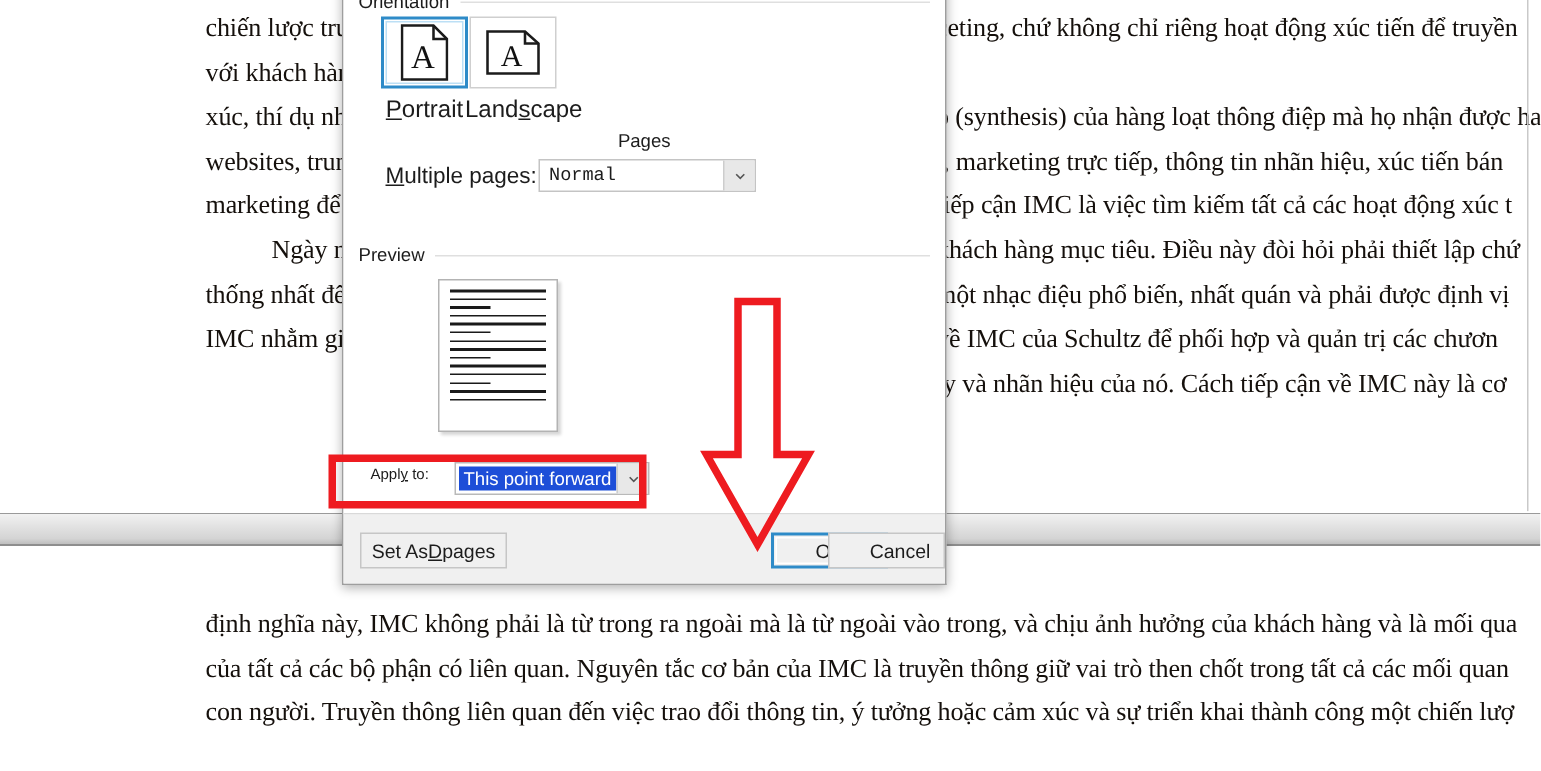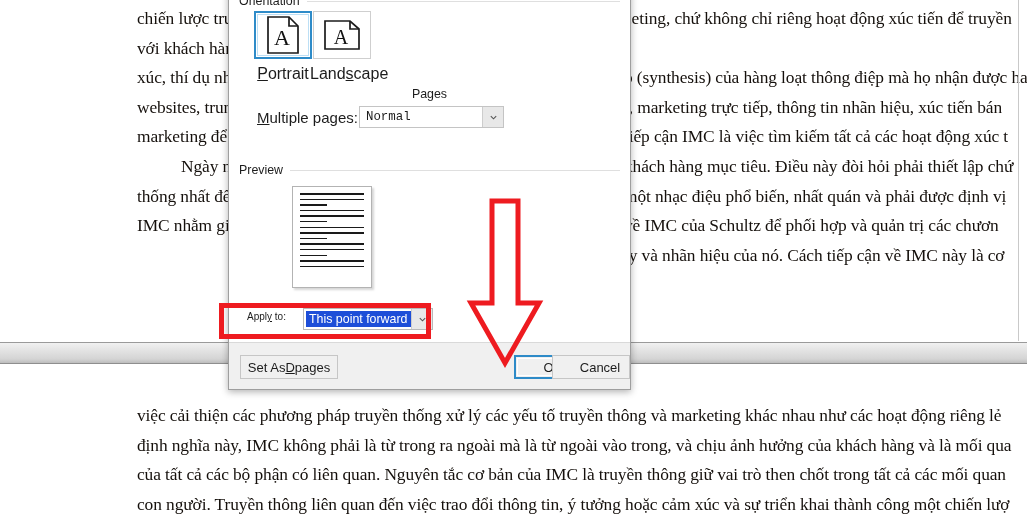--- a/index.html
+++ b/index.html
@@ -242,21 +242,20 @@
         <div class="doc-line"><span>về IMC của Schultz để phối hợp và quản trị các chươn</span></div>
         <div class="doc-line"><span>ty và nhãn hiệu của nó. Cách tiếp cận về IMC này là cơ</span></div>
       </div>
     <div class="page-edge" style="left:1018px;"></div>
   </div>
 
   <div id="page-gap"></div>
 
   <div class="doc-page" id="page-bot">
     <div class="doc-text" id="doc-lines-bot">
-        <div class="doc-line"><span>việc cải thiện các phương pháp truyền thống xử lý các yếu tố truyền thông và marketing khác nhau như các hoạt động riêng lẻ</span></div>
         <div class="doc-line"><span>định nghĩa này, IMC không phải là từ trong ra ngoài mà là từ ngoài vào trong, và chịu ảnh hưởng của khách hàng và là mối qua</span></div>
         <div class="doc-line"><span>của tất cả các bộ phận có liên quan. Nguyên tắc cơ bản của IMC là truyền thông giữ vai trò then chốt trong tất cả các mối quan</span></div>
         <div class="doc-line"><span>con người. Truyền thông liên quan đến việc trao đổi thông tin, ý tưởng hoặc cảm xúc và sự triển khai thành công một chiến lượ</span></div>
       </div>
   </div>
 
   <div id="dialog">
 
     <div id="dialog-body">
 

